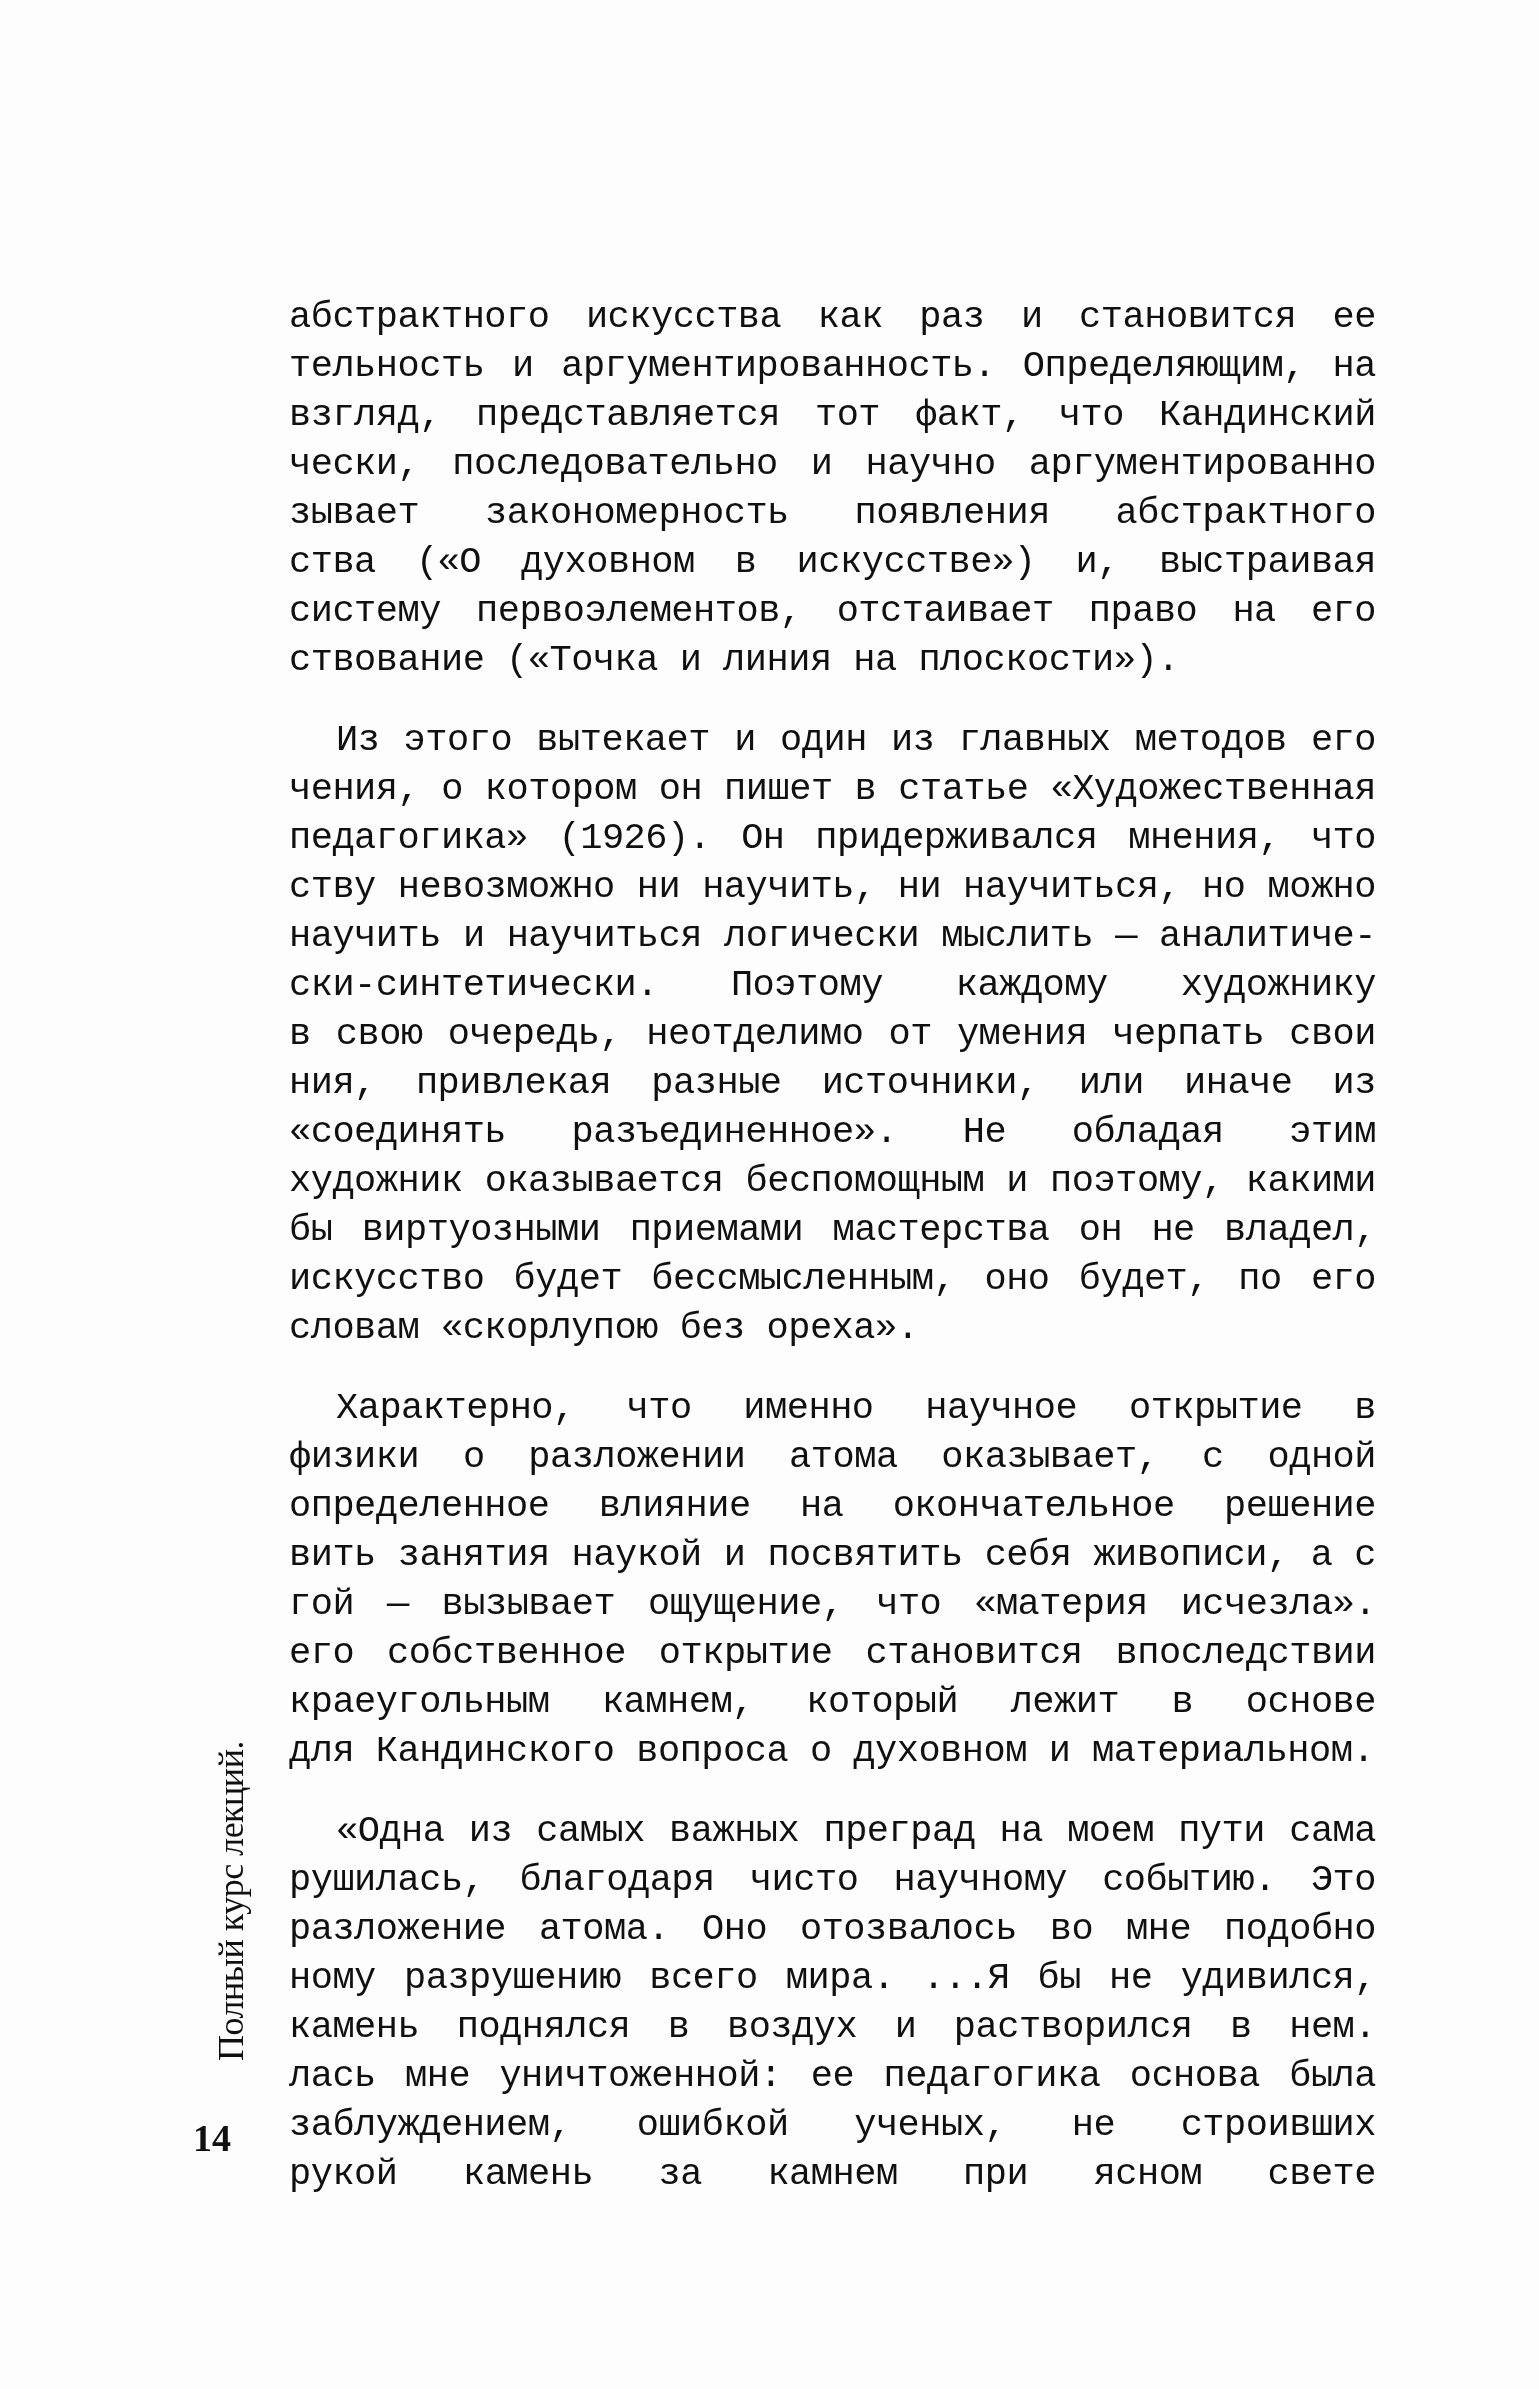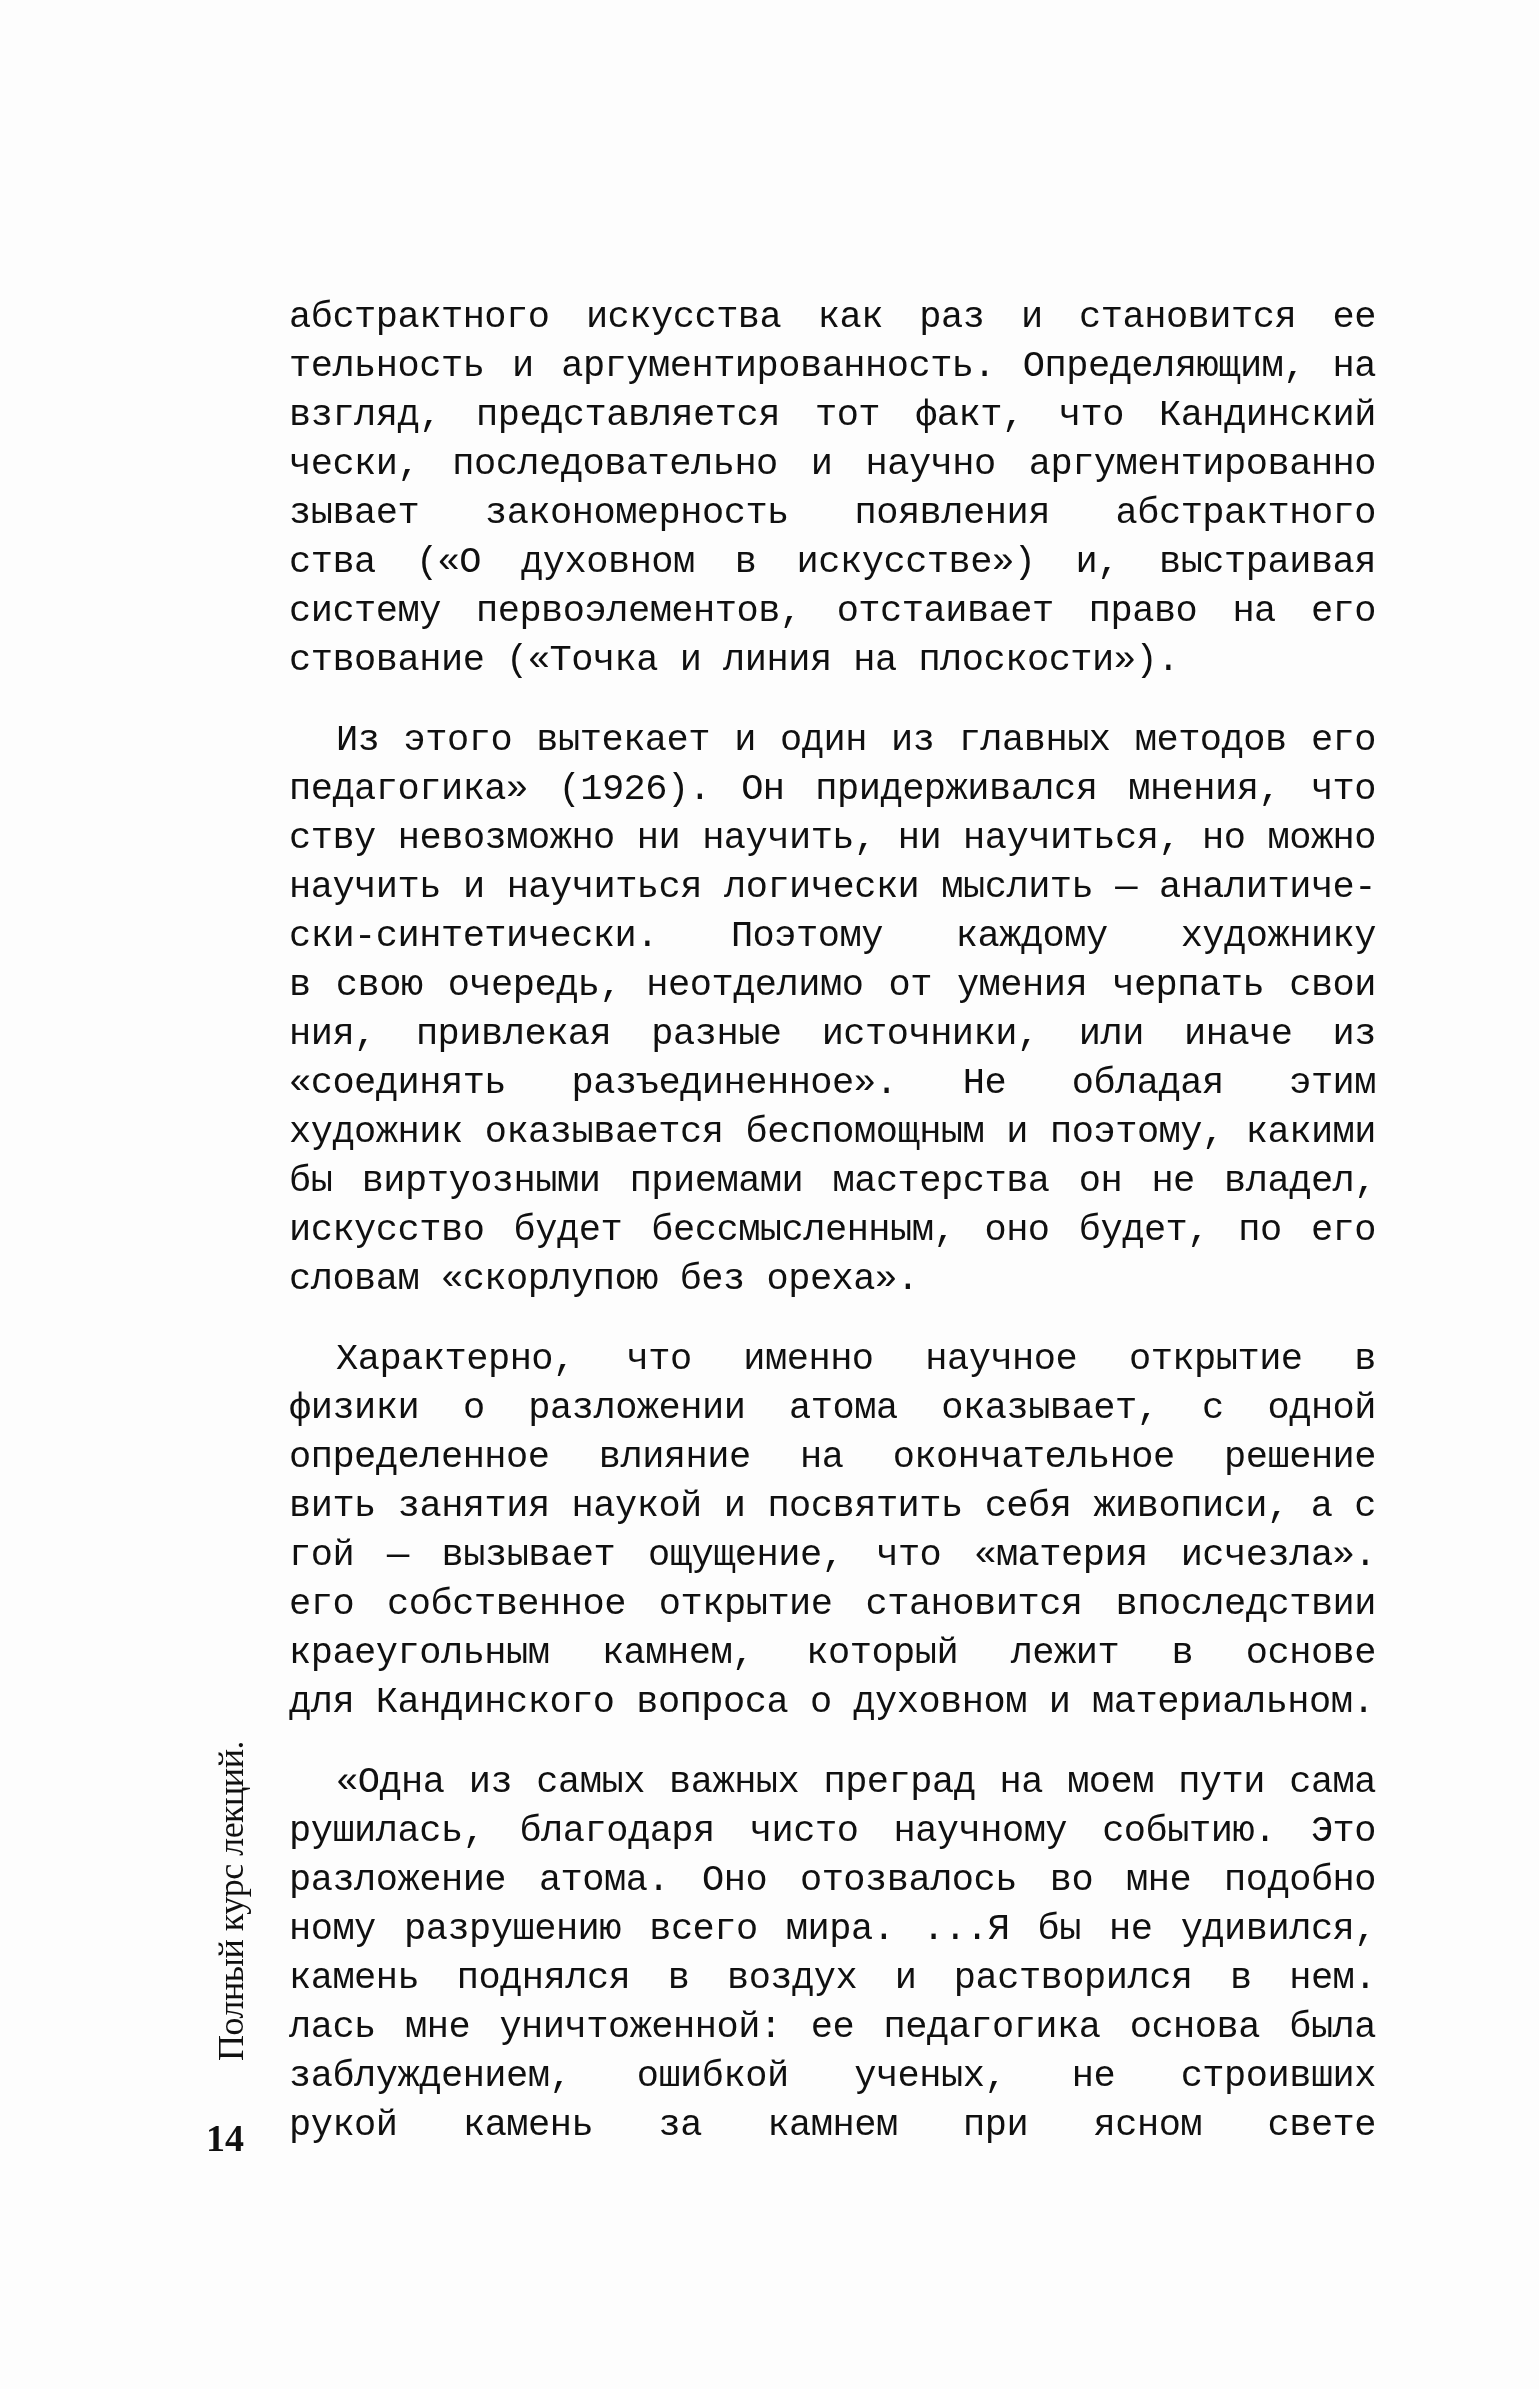--- a/index.html
+++ b/index.html
@@ -47,39 +47,39 @@
   }
   .folio {
     position: absolute;
     left: 193px;
     top: 2114px;
     width: 64px;
     height: 49px;
     line-height: 49px;
     font-size: 38px;
     font-weight: bold;
-    text-align: center;
   }
 </style>
 </head>
 <body>
 
 <div class="page">
   <div class="sidebar-caption">Полный курс лекций.</div>
   <div class="folio">14</div>
   <div class="text-block">
       <div class="line">абстрактного искусства как раз и становится ее последова-</div>
       <div class="line">тельность и аргументированность. Определяющим, на наш</div>
       <div class="line">взгляд, представляется тот факт, что Кандинский теорети-</div>
       <div class="line">чески, последовательно и научно аргументированно дока-</div>
       <div class="line">зывает закономерность появления абстрактного искус-</div>
       <div class="line">ства («О духовном в искусстве») и, выстраивая стройную</div>
       <div class="line">систему первоэлементов, отстаивает право на его суще-</div>
       <div class="line pe">ствование («Точка и линия на плоскости»).</div>
       <div class="line in">Из этого вытекает и один из главных методов его обу-</div>
+      <div class="line">чения, о котором он пишет в статье «Художественная</div>
       <div class="line">педагогика» (1926). Он придерживался мнения, что искус-</div>
       <div class="line">ству невозможно ни научить, ни научиться, но можно</div>
       <div class="line">научить и научиться логически мыслить — аналитиче-</div>
       <div class="line">ски-синтетически. Поэтому каждому художнику необхо-</div>
       <div class="line">в свою очередь, неотделимо от умения черпать свои зна-</div>
       <div class="line">ния, привлекая разные источники, или иначе из умения</div>
       <div class="line">«соединять разъединенное». Не обладая этим качеством,</div>
       <div class="line">художник оказывается беспомощным и поэтому, какими</div>
       <div class="line">бы виртуозными приемами мастерства он не владел, его</div>
       <div class="line">искусство будет бессмысленным, оно будет, по его же</div>

